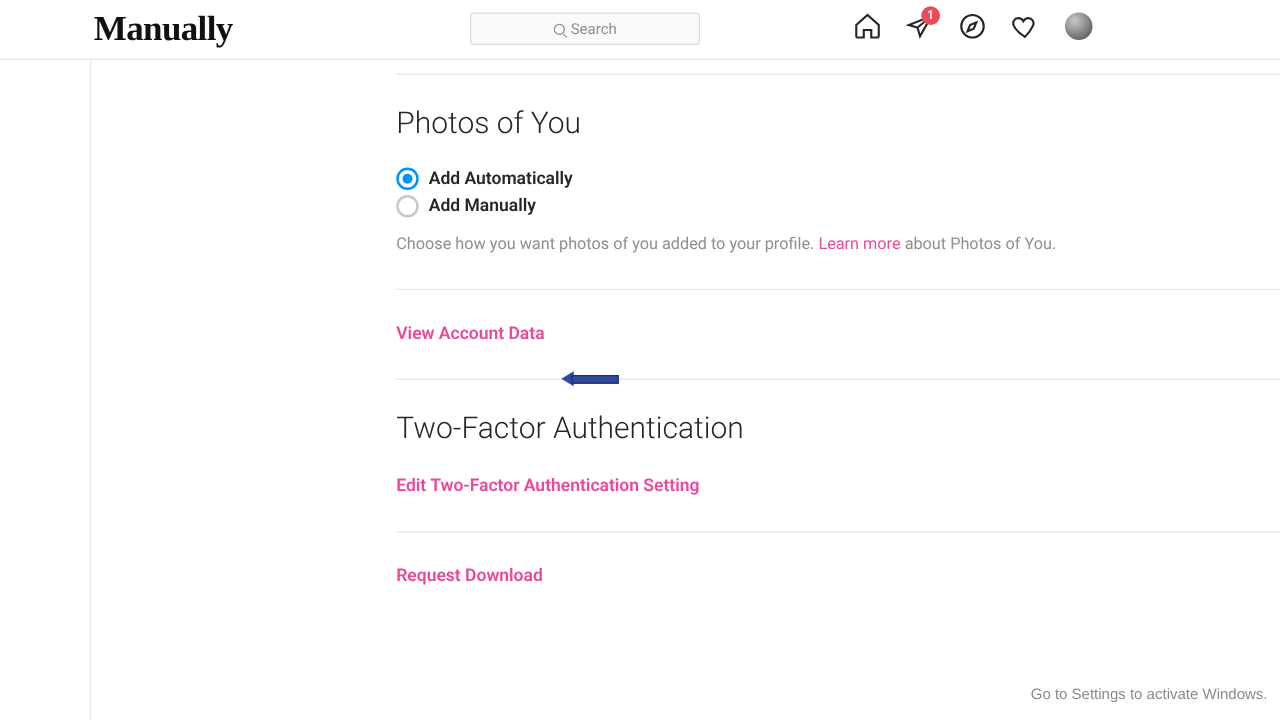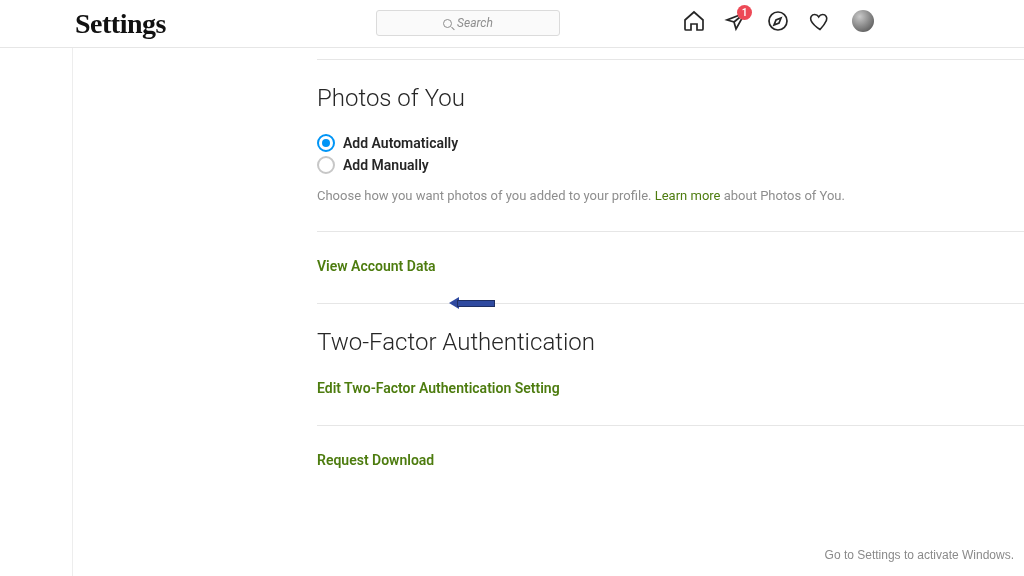--- a/index.html
+++ b/index.html
@@ -42,21 +42,20 @@
     height: 26px;
     border: 1px solid #dbdbdb;
     border-radius: 3px;
     background: #fafafa;
     display: flex;
     align-items: center;
     justify-content: center;
     gap: 5px;
     color: #8e8e8e;
     font-size: 12px;
-    font-style: italic;
   }
   .search-wrap .mag {
     width: 9px; height: 9px;
     border: 1.3px solid #8e8e8e;
     border-radius: 50%;
     position: relative;
   }
   .search-wrap .mag::after {
     content: "";
     position: absolute;
@@ -172,21 +171,21 @@
     font-size: 14px;
     font-weight: 600;
     color: #262626;
   }
   .help-line {
     font-size: 13px;
     color: #8e8e8e;
     margin-top: 14px;
   }
   .help-line a, .link-action {
-    color: #4d7c0f;
+    color: #ec4899;
     text-decoration: none;
     cursor: pointer;
   }
   .link-action {
     display: inline-block;
     font-size: 14px;
     font-weight: 600;
   }
   
   .arrow-ann {
@@ -224,21 +223,21 @@
   
   .top-frag {
     height: 12px;
     border-bottom: 1px solid #e6e6e6;
   }
 </style>
 </head>
 <body>
 
 <div class="topnav">
-  <div class="logo">Settings</div>
+  <div class="logo">Manually</div>
 
   <div class="search-wrap">
     <span class="mag"></span>
     <span>Search</span>
   </div>
 
   <div class="nav-icons">
     <span class="icn">
       <svg viewBox="0 0 24 24">
           <path d="M3 11 12 3l9 8v9a1 1 0 0 1-1 1h-5v-6h-6v6H4a1 1 0 0 1-1-1z"></path>

